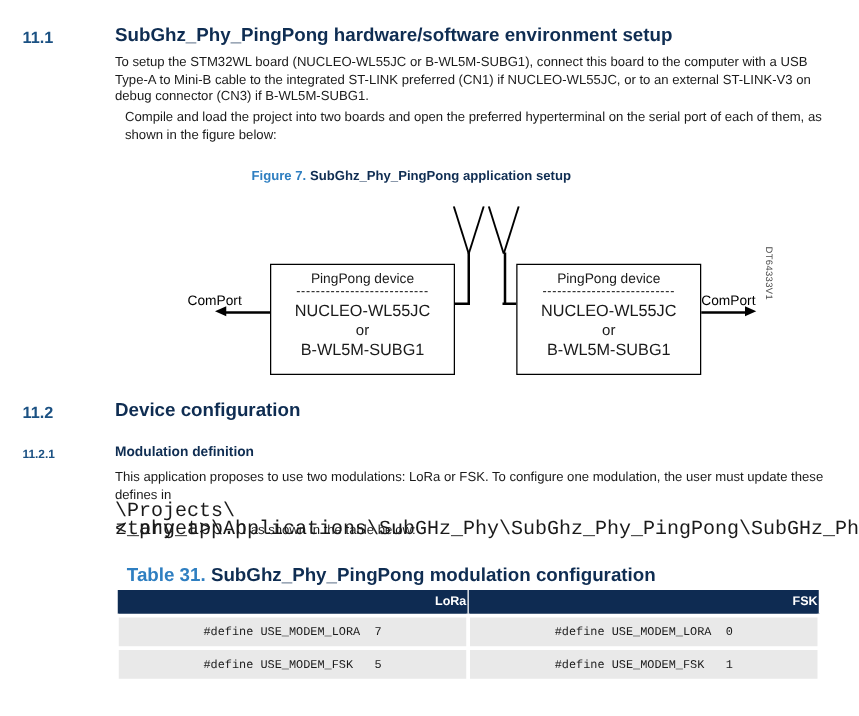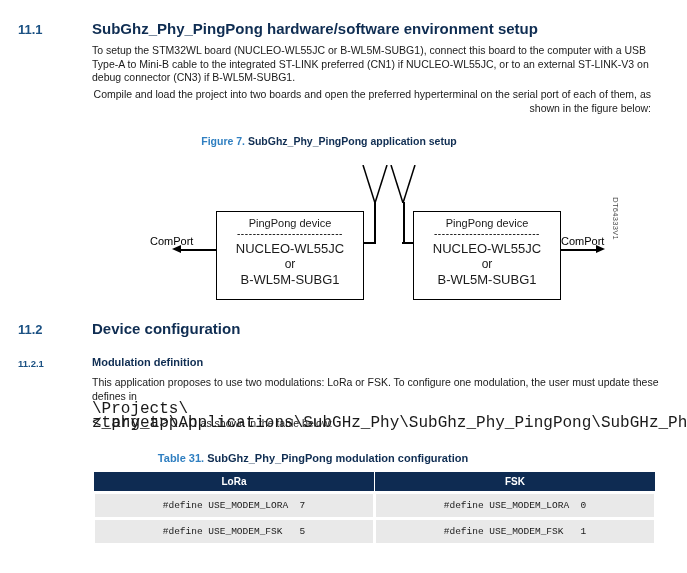--- a/index.html
+++ b/index.html
@@ -152,21 +152,21 @@
     font-size: 7.5px;
     color: #4a4a4a;
     transform: rotate(90deg);
     transform-origin: right top;
     white-space: nowrap;
     letter-spacing: 0.3px;
   }
   
   .tbl-caption {
     position: absolute;
-    font-size: 11px;
+    font-size: 15px;
     font-weight: bold;
     text-align: center;
     width: 100%;
     left: 0;
   }
   .tbl-caption .lbl { color: #2f7fc1; }
   .tbl-caption .txt { color: #0f2d52; }
   .table {
     position: absolute;
     left: 92px;
@@ -174,21 +174,21 @@
     width: 565px;
     border-collapse: collapse;
     table-layout: fixed;
   }
   .table th {
     background: #0e2b52;
     color: #ffffff;
     font-size: 10px;
     font-weight: bold;
     height: 17px;
-    text-align: center;
+    text-align: right;
     border: 1px solid #ffffff;
   }
   .table td {
     background: #e9e9e9;
     height: 21px;
     text-align: center;
     border: 3px solid #ffffff;
     font-family: "Liberation Mono", monospace;
     font-size: 9.5px;
     color: #1a1a1a;
@@ -200,21 +200,21 @@
 
 <div class="page">
 
   <div class="top-fade"></div>
 
   <div class="sec-num" style="left:18px; top:22px;">11.1</div>
   <div class="sec-title" style="left:92px; top:20px; width:560px;">SubGhz_Phy_PingPong hardware/software environment setup</div>
 
   <div class="para" style="left:92px; top:44px; width:567px;">To setup the STM32WL board (NUCLEO-WL55JC or B-WL5M-SUBG1), connect this board to the computer with a USB Type-A to Mini-B cable to the integrated ST-LINK preferred (CN1) if NUCLEO-WL55JC, or to an external ST-LINK-V3 on debug connector (CN3) if B-WL5M-SUBG1.</div>
 
-  <div class="para" style="left:84px; top:88px; width:567px;text-align:right;">Compile and load the project into two boards and open the preferred hyperterminal on the serial port of each of them, as shown in the figure below:</div>
+  <div class="para" style="left:100px; top:88px; width:567px;">Compile and load the project into two boards and open the preferred hyperterminal on the serial port of each of them, as shown in the figure below:</div>
 
   <div class="fig-caption" style="top:135px;margin-left:16px;">
     <span class="lbl">Figure 7.</span>
     <span class="txt">SubGhz_Phy_PingPong application setup</span>
   </div>
 
   <div class="figure">
 
     <div class="hline" style="left:368px; top:14px; width:0px;"></div>
 

